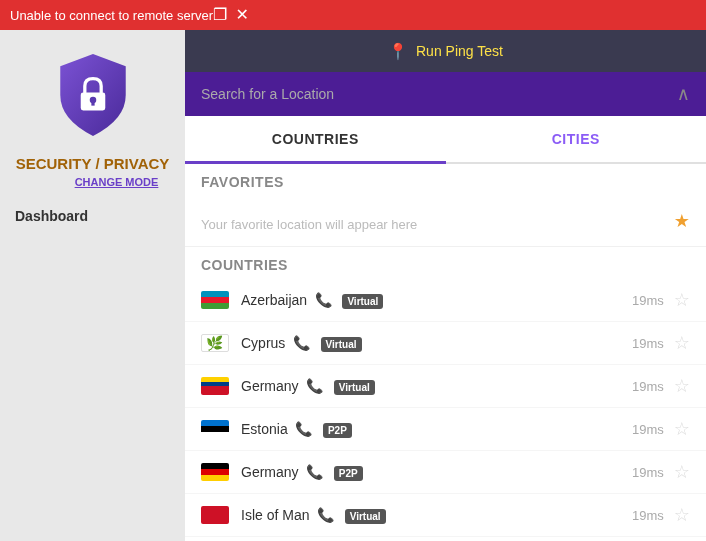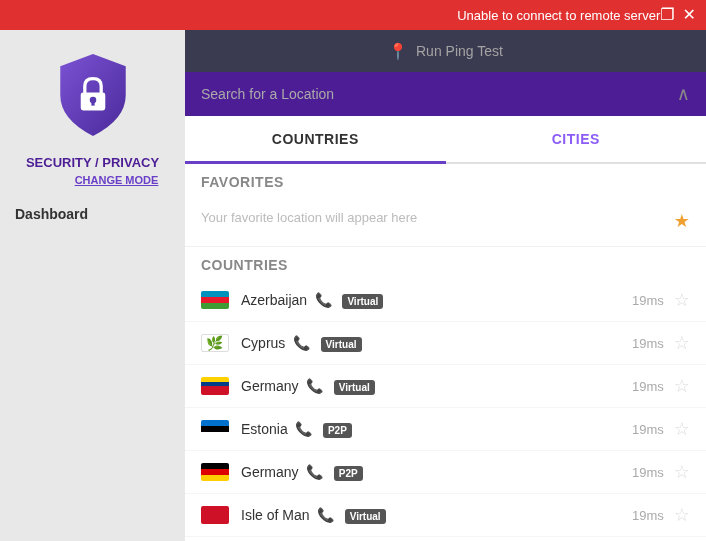--- a/index.html
+++ b/index.html
@@ -11,21 +11,21 @@
       overflow: hidden;
       position: relative;
     }
 
     
     .title-bar {
       background: #e03030;
       height: 30px;
       display: flex;
       align-items: center;
-      justify-content: flex-end;
+      justify-content: flex-start;
       padding: 0 10px;
       position: relative;
       z-index: 10;
     }
     .title-bar-text {
       color: white;
       font-size: 13px;
     }
     .title-bar-controls {
       display: flex;
@@ -54,23 +54,23 @@
       padding-top: 20px;
     }
 
     .shield-icon {
       width: 90px;
       height: 90px;
       margin-bottom: 15px;
     }
 
     .security-label {
-      font-size: 13px;
-      font-weight: bold;
-      color: #4c1d95;
+      font-size: 15px;
+      font-weight: bold;
+      color: #a16207;
       text-align: left;
     }
 
     .change-mode {
       font-size: 11px;
       color: #6a3fc8;
       text-decoration: underline;
       cursor: pointer;
       font-weight: bold;
       margin-top: 4px;
@@ -108,21 +108,21 @@
       gap: 8px;
       cursor: pointer;
     }
 
     .ping-icon {
       color: #e84040;
       font-size: 16px;
     }
 
     .ping-text {
-      color: #a3a3a3;
+      color: #fde047;
       font-size: 14px;
     }
 
     
     .search-bar {
       background: #4c1d95;
       height: 44px;
       display: flex;
       align-items: center;
       justify-content: space-between;
@@ -194,21 +194,21 @@
       padding: 10px 16px 6px 16px;
       font-size: 14px;
       font-weight: bold;
       color: #888;
       letter-spacing: 0.5px;
     }
 
     .favorites-placeholder {
       padding: 14px 16px;
       display: flex;
-      align-items: flex-start;
+      align-items: flex-end;
       justify-content: space-between;
       border-bottom: 1px solid #f0f0f0;
     }
 
     .favorites-placeholder-text {
       color: #bbb;
       font-size: 13px;
     }
 
     .star-gold {

